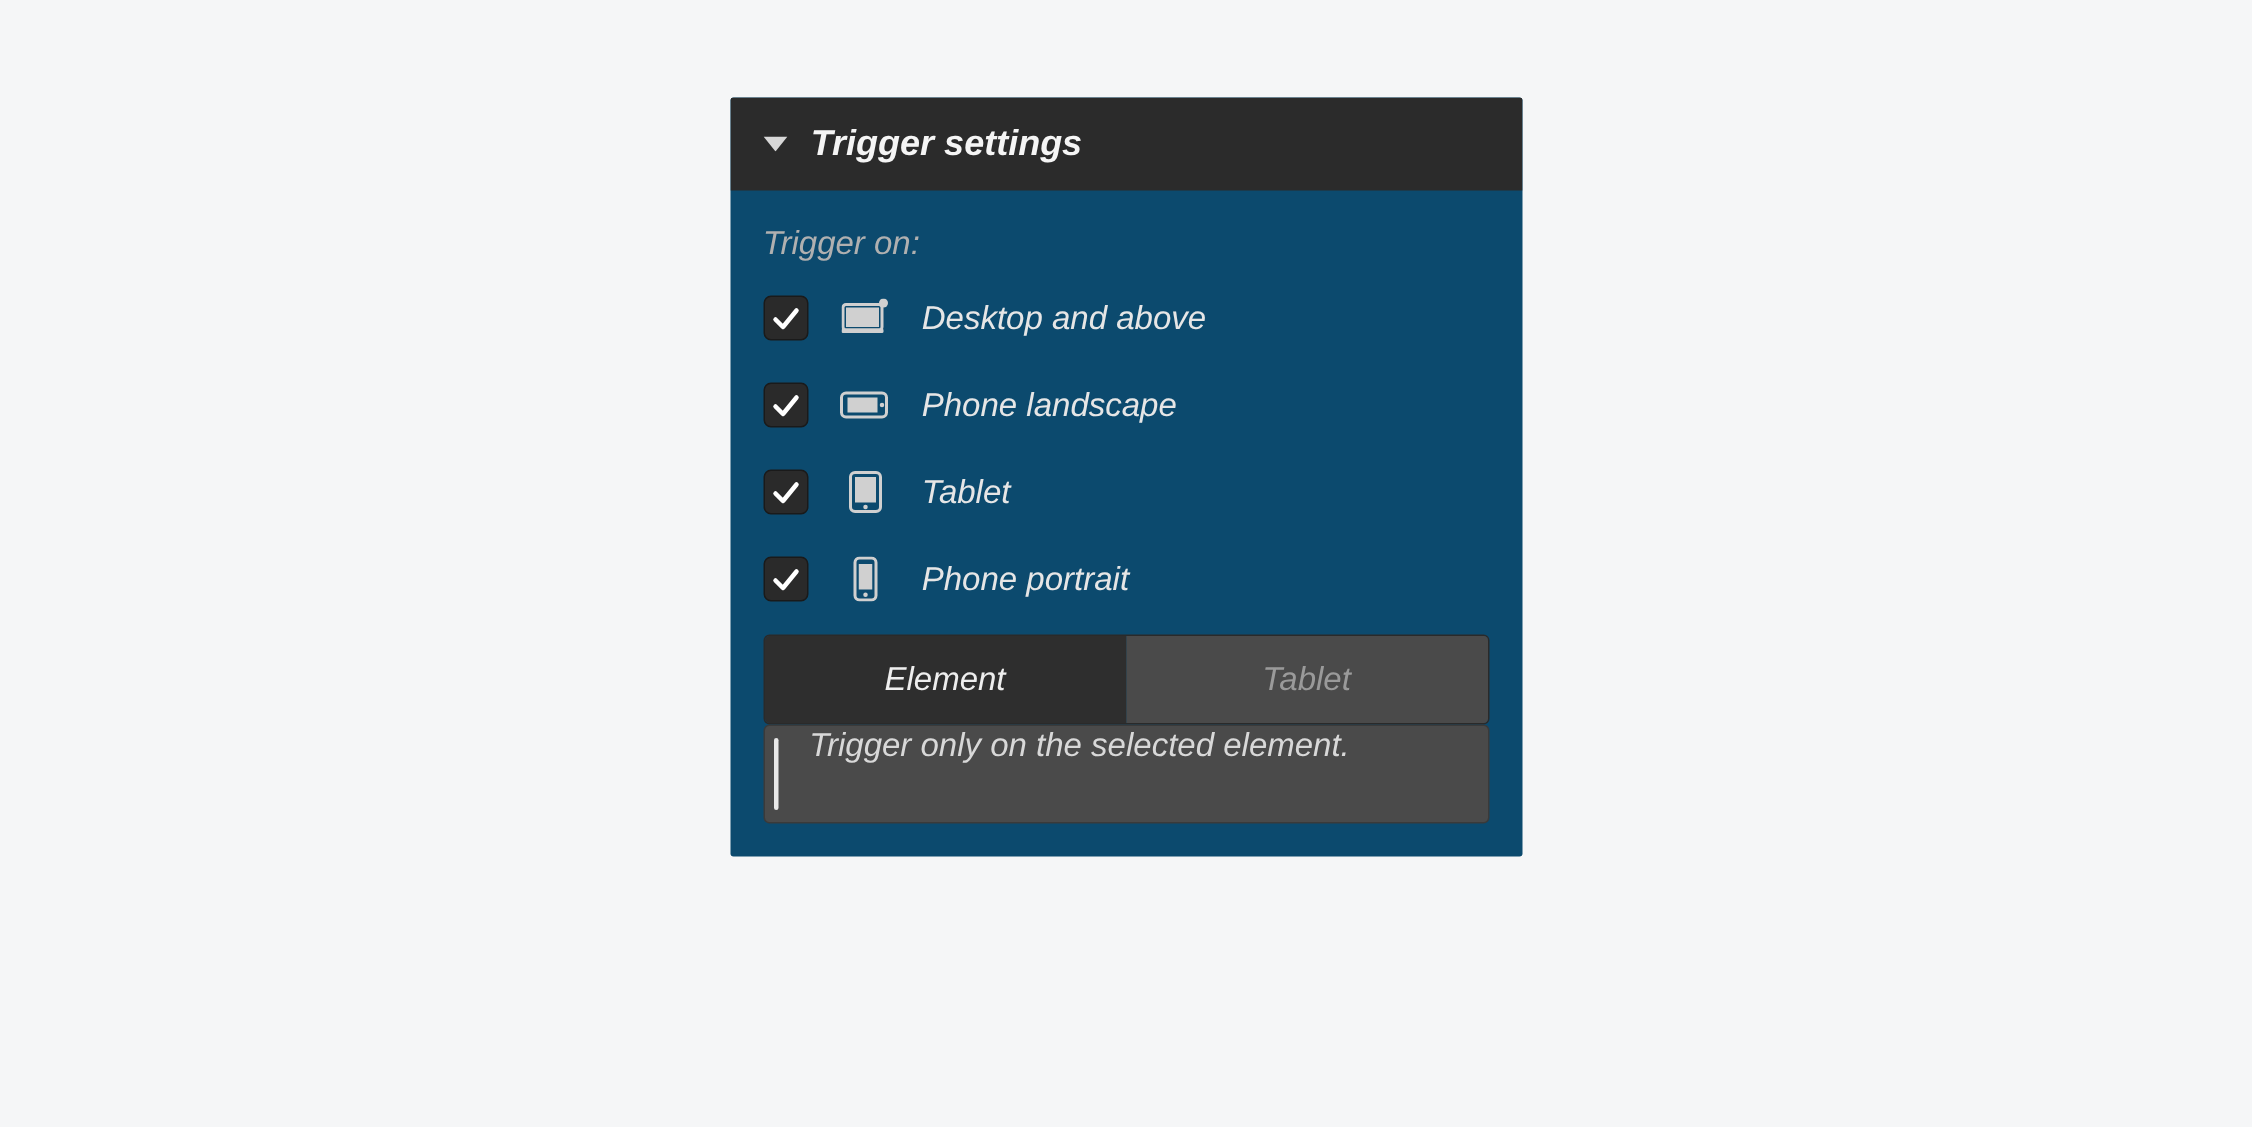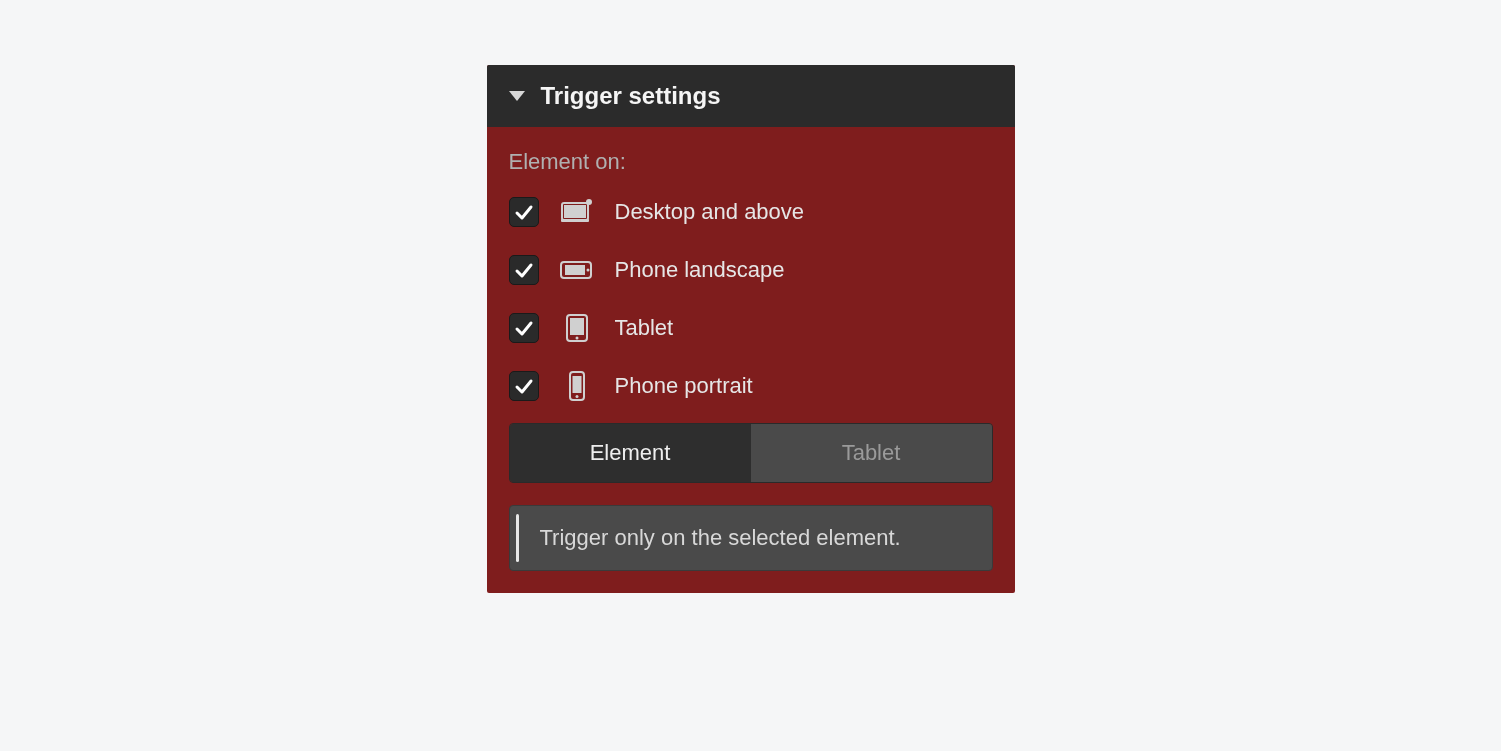--- a/index.html
+++ b/index.html
@@ -12,23 +12,24 @@
     height: 751px;
     background: #f5f6f7;
     font-family: -apple-system, BlinkMacSystemFont, "Segoe UI", Arial, sans-serif;
     display: flex;
     justify-content: center;
     align-items: flex-start;
     padding-top: 65px;
   }
   .panel {
     width: 528px;
-    background: #7f1d1d;
+    background: #0c4a6e;
     border-radius: 2px;
     overflow: hidden;
+    font-style: italic;
   }
   .panel-header {
     background: #2b2b2b;
     height: 62px;
     display: flex;
     align-items: center;
     padding: 0 22px;
     gap: 16px;
   }
   .panel-header .chev {
@@ -96,21 +97,20 @@
     font-weight: 400;
   }
 
   .toggle-group {
     display: flex;
     width: 100%;
     height: 60px;
     border: 1px solid #2a2a2a;
     border-radius: 4px;
     overflow: hidden;
-    margin-bottom: 22px;
   }
   .toggle-btn {
     flex: 1;
     display: flex;
     align-items: center;
     justify-content: center;
     font-size: 22px;
     cursor: pointer;
     user-select: none;
   }
@@ -125,21 +125,21 @@
   }
 
   .info-row {
     position: relative;
     width: 100%;
     height: 66px;
     background: #4a4a4a;
     border: 1px solid #3a3a3a;
     border-radius: 4px;
     display: flex;
-    align-items: center;
+    align-items: flex-start;
     padding-left: 30px;
   }
   .info-row::before {
     content: "";
     position: absolute;
     left: 6px;
     top: 8px;
     bottom: 8px;
     width: 3px;
     background: #e8e8e8;
@@ -159,21 +159,21 @@
     <span class="chev">
       <svg width="16" height="10" viewBox="0 0 16 10">
         <polygon points="0,0 16,0 8,10" fill="#d8d8d8"></polygon>
       </svg>
     </span>
     <span class="panel-title">Trigger settings</span>
   </div>
 
   <div class="panel-body">
 
-    <div class="subtitle">Element on:</div>
+    <div class="subtitle">Trigger on:</div>
 
     <div class="opt-row">
       <div class="checkbox">
         <svg width="20" height="20" viewBox="0 0 20 20">
           <polyline points="3,11 8,16 17,5" fill="none" stroke="#ffffff" stroke-width="3" stroke-linecap="round" stroke-linejoin="round"></polyline>
         </svg>
       </div>
       <span class="device-icon">
         <svg width="32" height="26" viewBox="0 0 32 26">
           <rect x="1" y="4" width="26" height="17" rx="2" fill="none" stroke="#d0d0d0" stroke-width="2"></rect>

